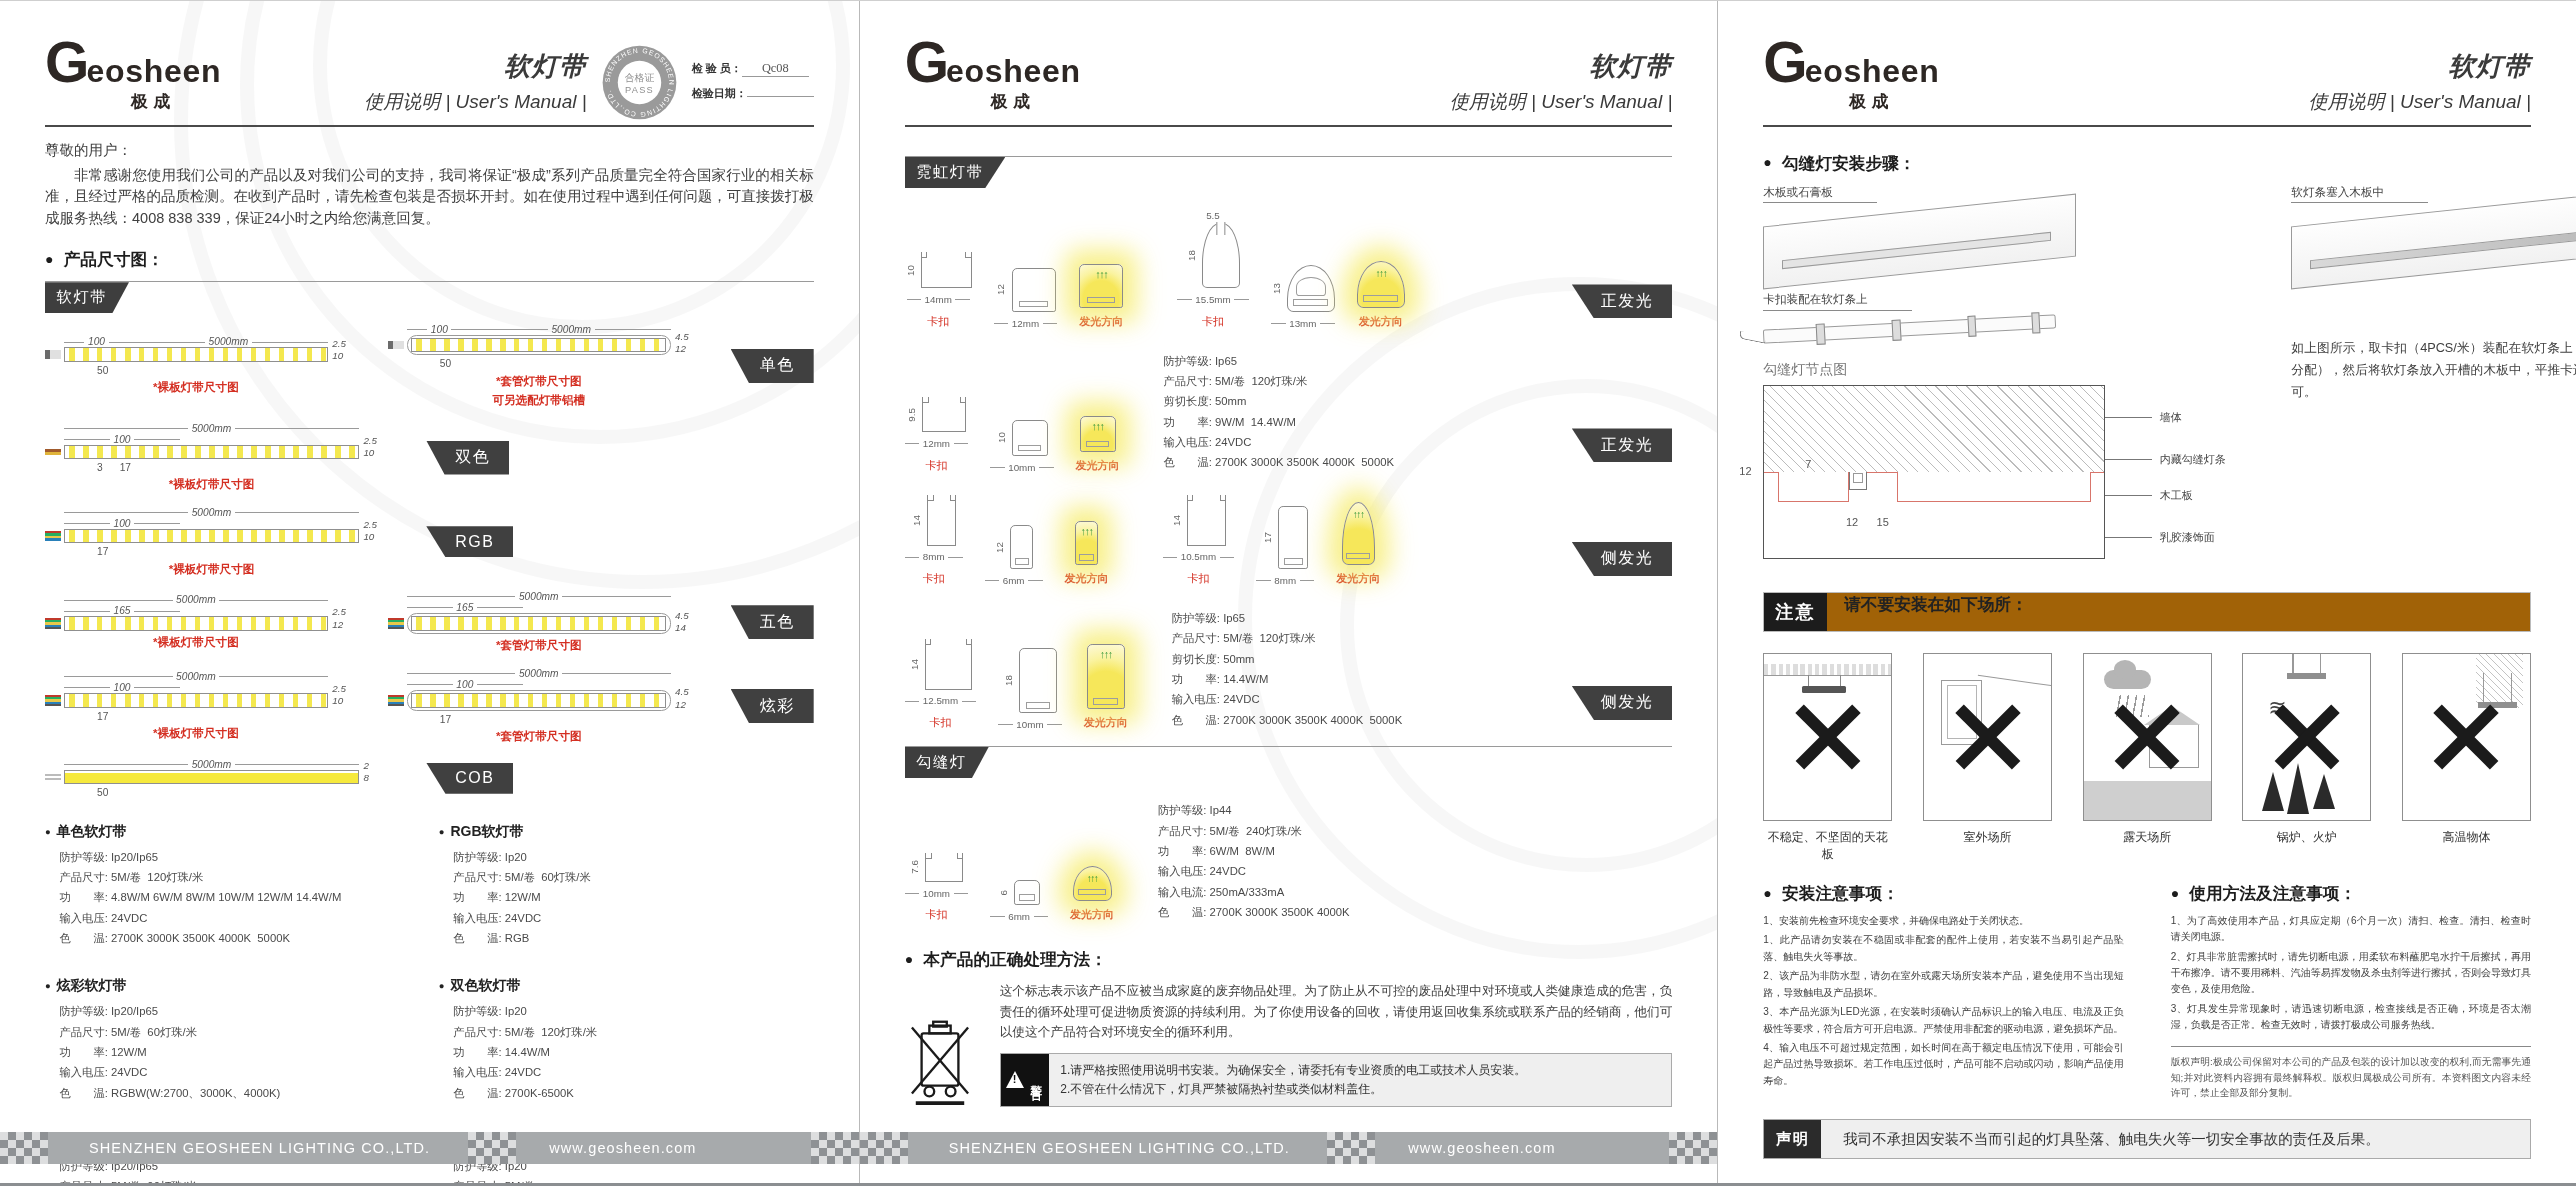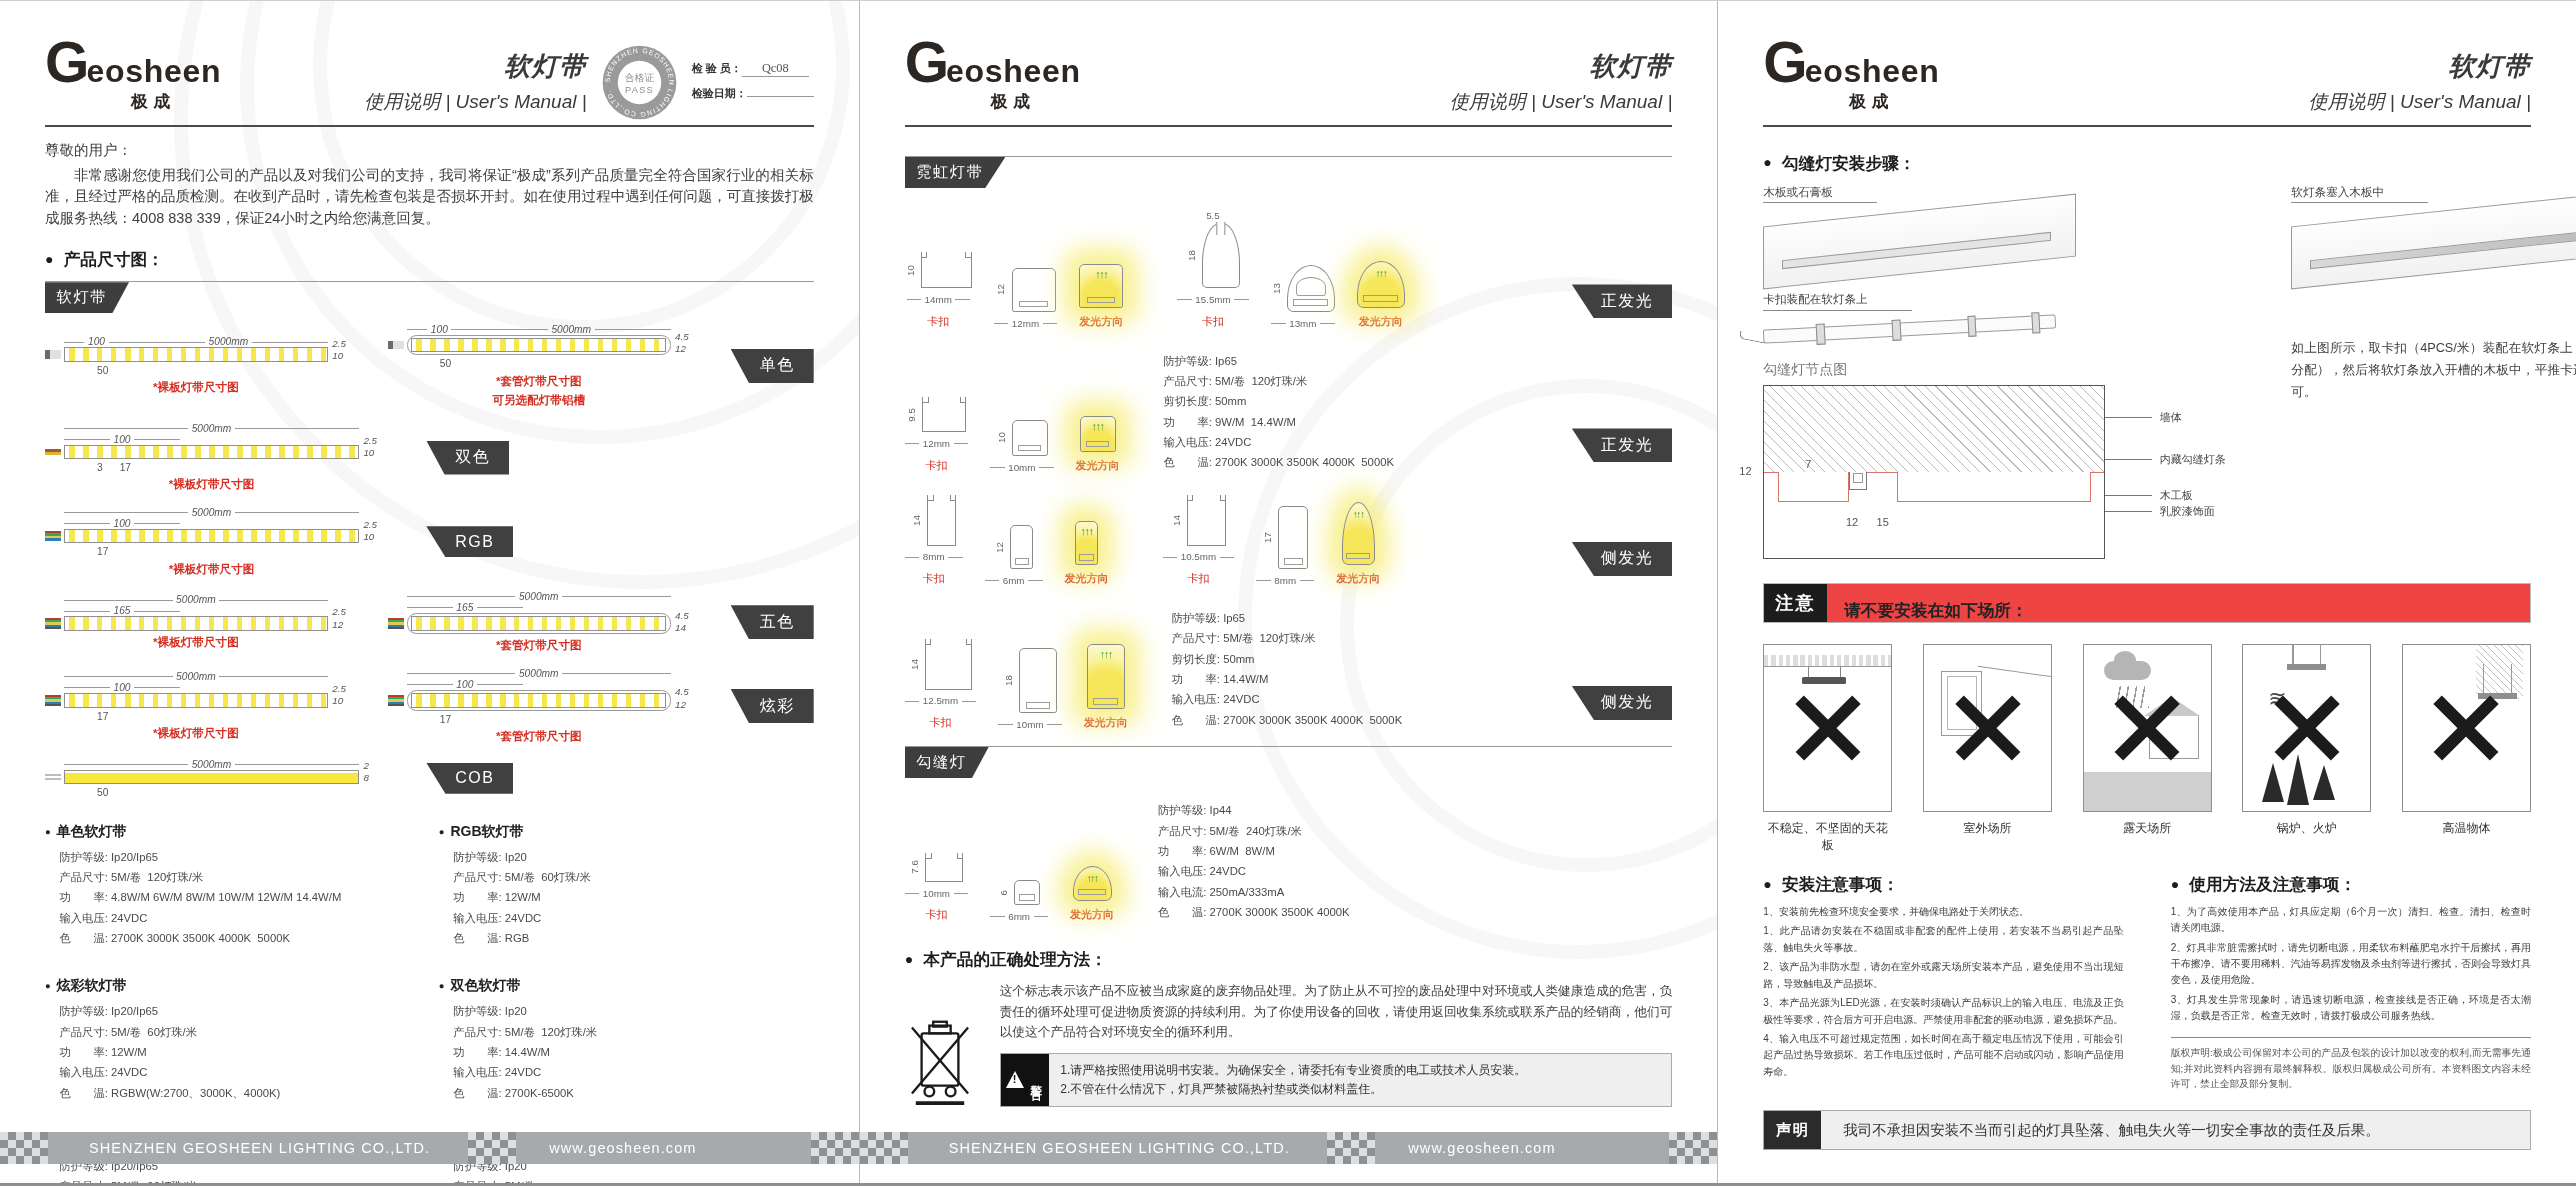--- a/index.html
+++ b/index.html
@@ -150,21 +150,21 @@
   .slot{position:absolute;left:25%;top:50%;width:16px;height:17.4px;border:1.5px solid #777;border-top:none;background:#fff;}
   .slot::before{content:"";position:absolute;left:2.9px;right:2.9px;top:1.5px;bottom:5.8px;border:0.7px solid #999;}
   .board{position:absolute;top:50%;height:30.5px;border:0.7px solid #d8756b;border-top:none;background:#fff;box-sizing:border-box;}
   .board.b1{left:4%;width:21%;}
   .board.b2{left:39%;right:4%;}
   .ndim{position:absolute;font-size:11px;color:#555;}
   .nlabels{position:relative;width:145px;}
   .nl{position:absolute;display:flex;align-items:center;gap:7.3px;font-size:11px;color:#444;white-space:nowrap;}
   .nl::before{content:"";width:47px;height:0.7px;background:#777;}
   
-  .notice-bar{display:flex;align-items:flex-end;border:0.7px solid #bbb;background:#ef4444;margin-top:24px;}
+  .notice-bar{display:flex;align-items:flex-start;border:0.7px solid #bbb;background:#a16207;margin-top:33px;}
   .notice-badge{background:#1c1c1c;color:#fff;font-size:18px;font-weight:700;padding:7.3px 11px;letter-spacing:2.2px;}
   .notice-title{font-size:16.7px;font-weight:700;display:flex;align-items:center;padding-left:17.4px;color:#222;}
   .nboxes{display:flex;justify-content:space-between;margin-top:20.4px;}
   .nitem{width:129px;}
   .nbox{height:166px;border:1.1px solid #8f8f8f;position:relative;background:#fff;overflow:hidden;}
   .xmark{position:absolute;left:50%;top:50%;width:0;height:0;z-index:2;}
   .xmark::before,.xmark::after{content:"";position:absolute;left:-40px;top:-5.8px;width:80px;height:11.6px;background:#1b1b1b;}
   .xmark::before{transform:rotate(45deg);}
   .xmark::after{transform:rotate(-45deg);}
   .ncap{text-align:center;font-size:12px;margin-top:8.7px;color:#333;}
@@ -1046,21 +1046,21 @@
           <div class="nlabels">
             <div class="nl" style="top:25px;">
                 <span>墙体</span>
               </div>
             <div class="nl" style="top:67px;">
                 <span>内藏勾缝灯条</span>
               </div>
             <div class="nl" style="top:103px;">
                 <span>木工板</span>
               </div>
-            <div class="nl" style="top:119px;">
+            <div class="nl" style="top:145px;">
                 <span>乳胶漆饰面</span>
               </div>
           </div>
         </div>
       </div>
       <div>
         <div class="lead">软灯条塞入木板中</div>
         <div class="panel3d">
           <div class="p-top"></div>
             <div class="p-slot lit2"></div>

